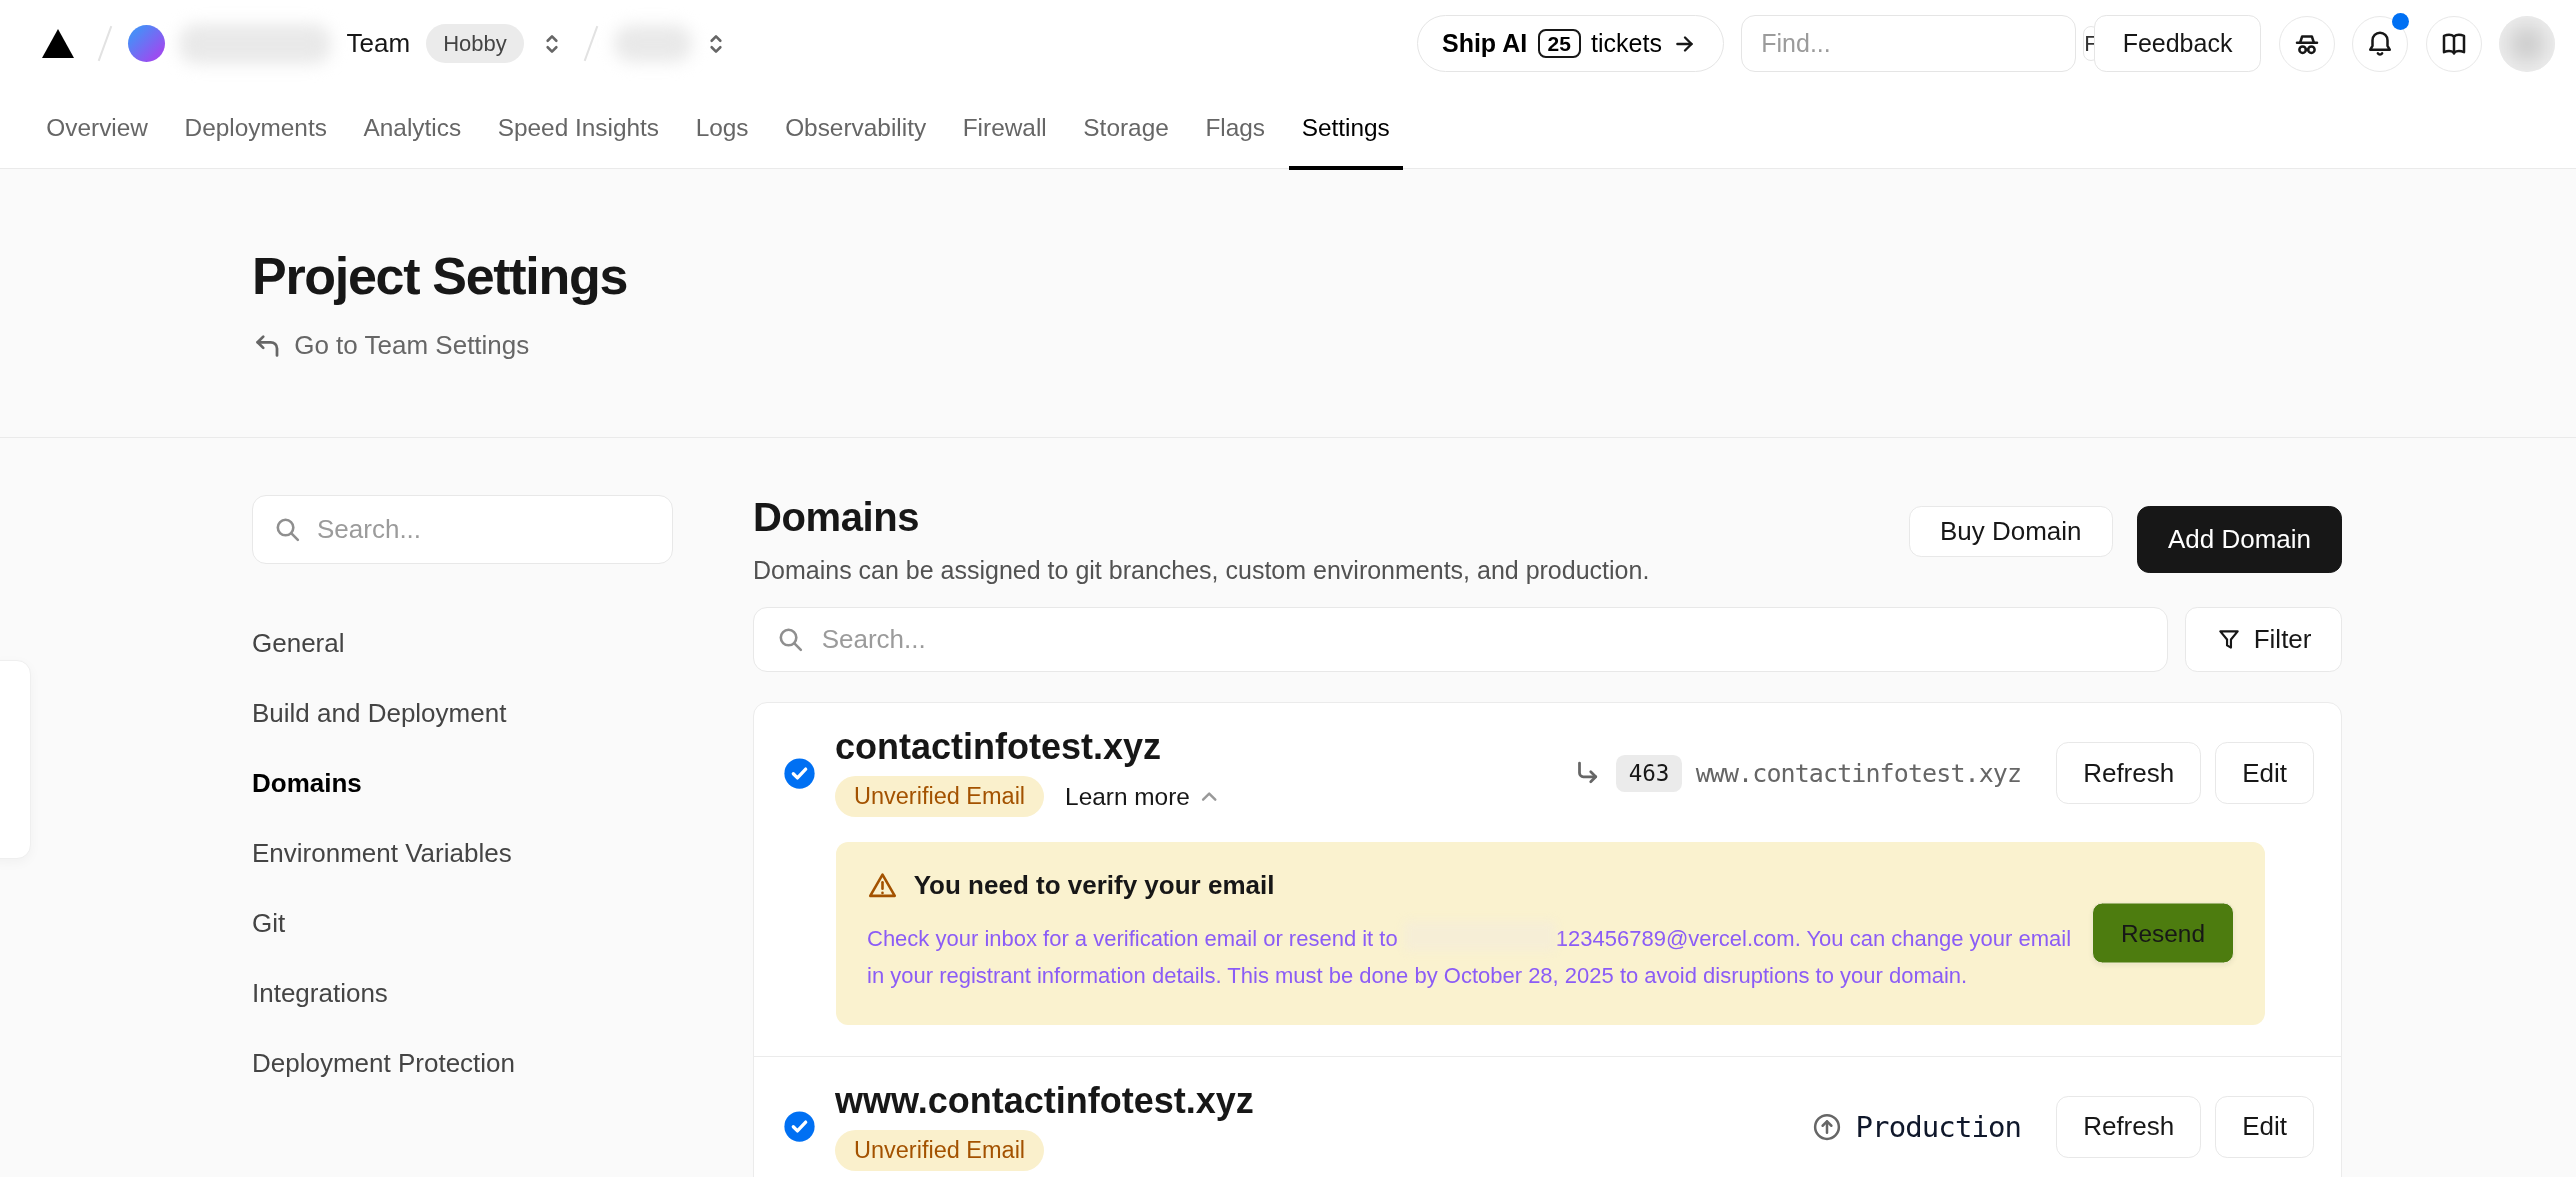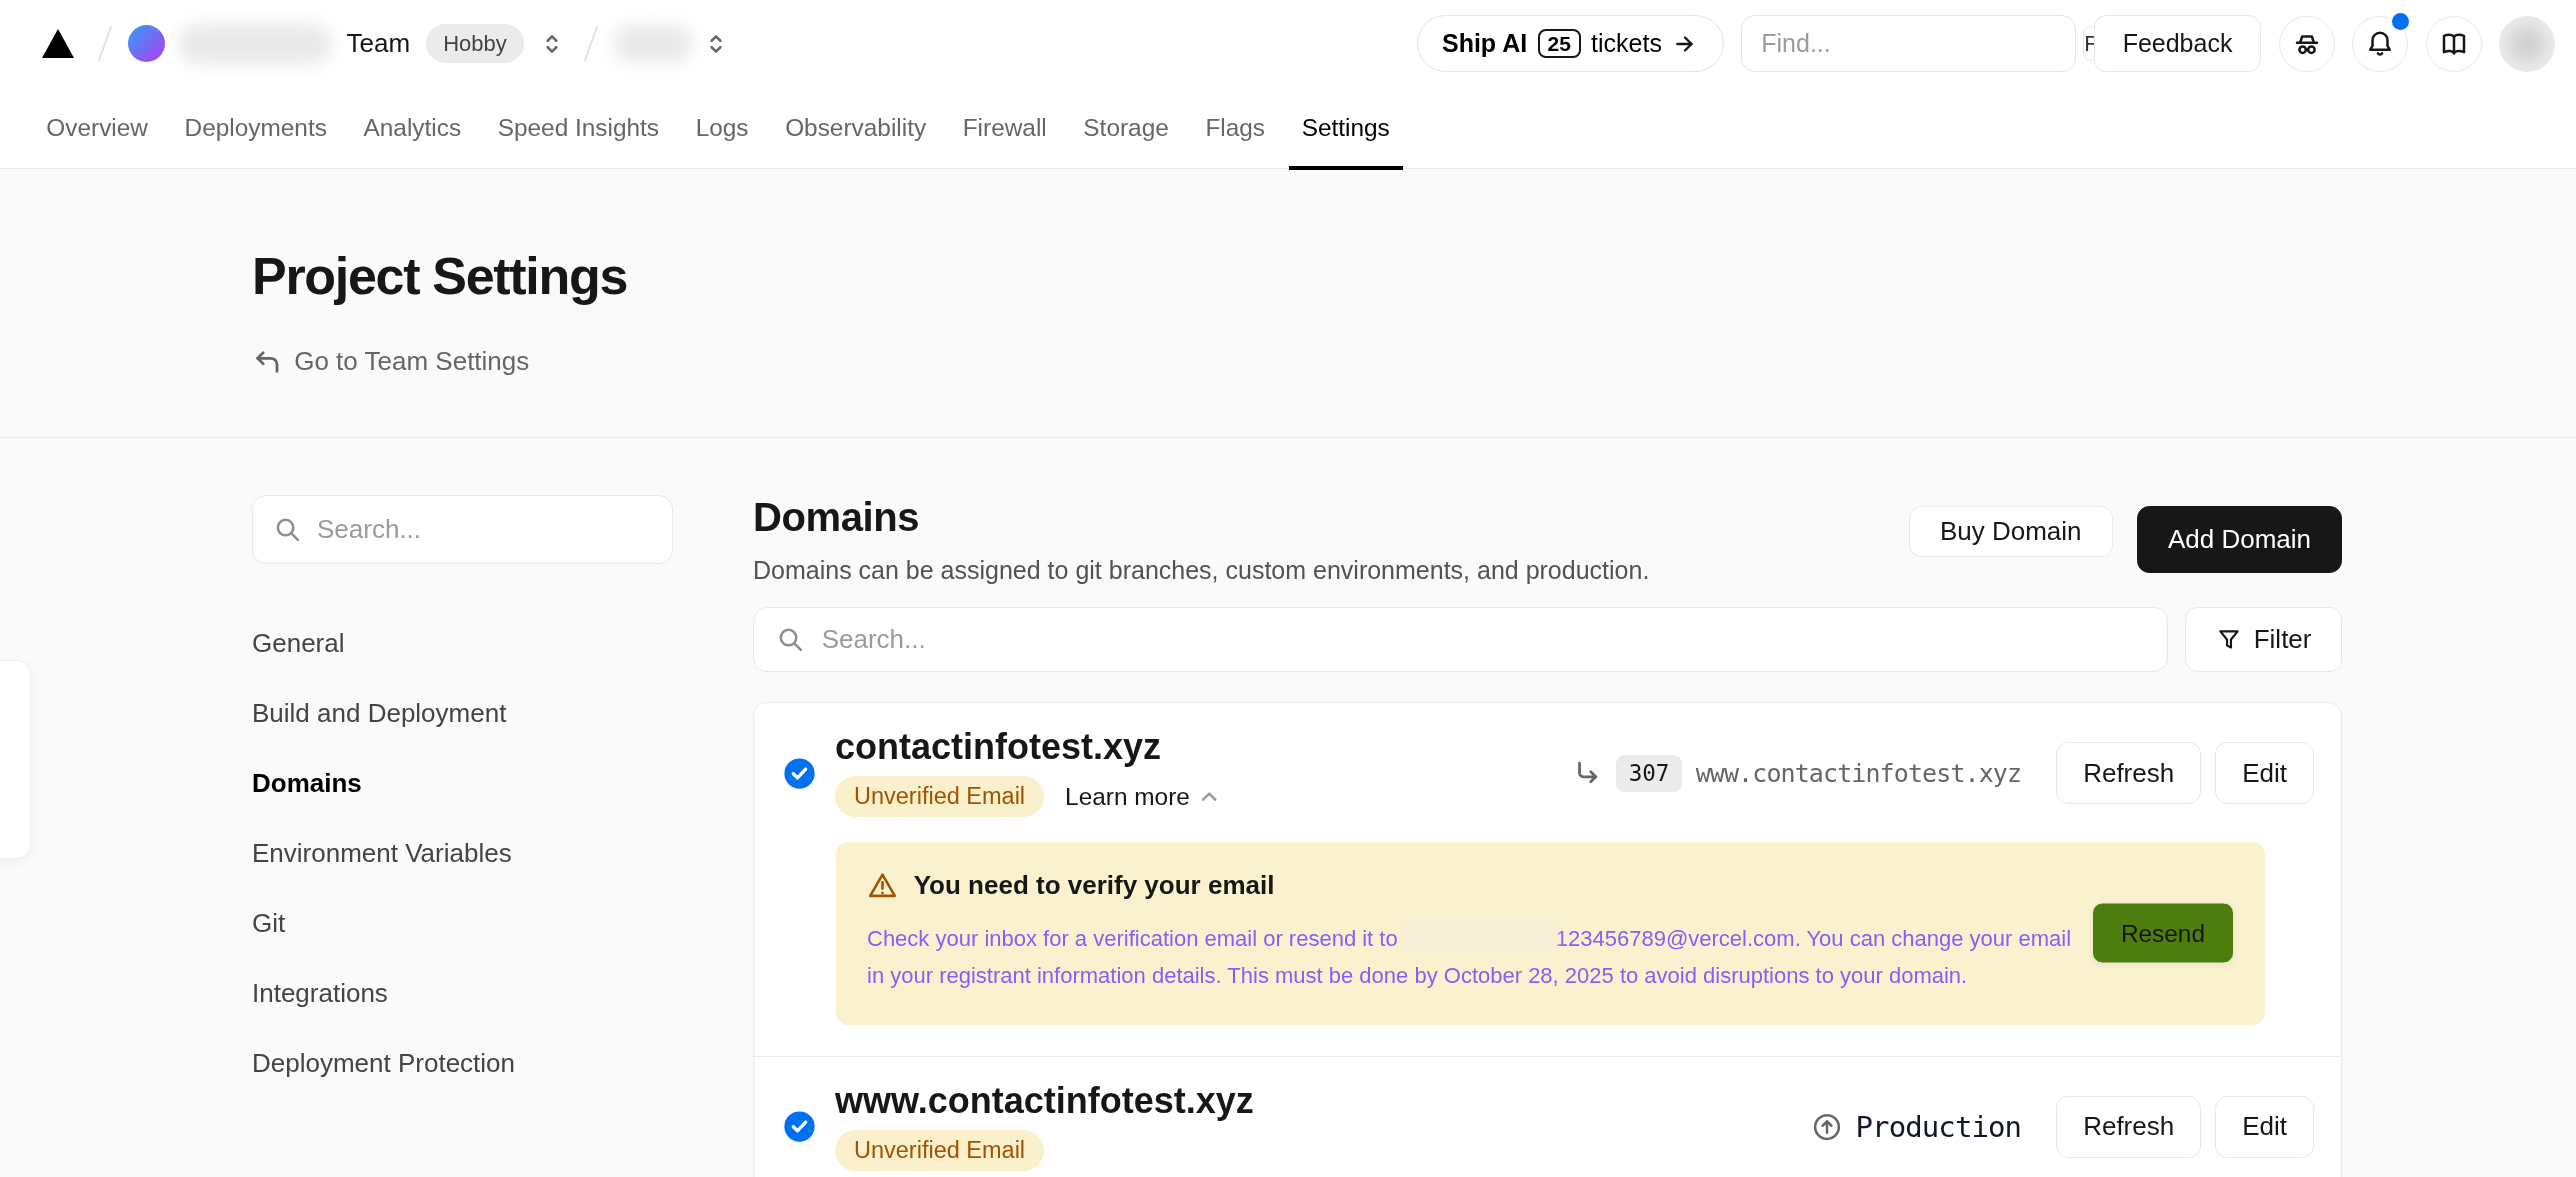--- a/index.html
+++ b/index.html
@@ -40,21 +40,21 @@
 
   
   .tabs { height:82px; background:#fff; border-bottom:1.7px solid #eaeaea; display:flex; align-items:stretch; padding-left:28px; }
   .tab { display:flex; align-items:center; padding:0 18.3px; font-size:24.4px; color:#666; cursor:pointer; position:relative; }
   .tab.active { color:#000; font-weight:500; }
   .tab.active::after { content:""; position:absolute; left:5.2px; right:5.2px; bottom:-1.7px; height:3.5px; background:#000; }
 
   
   .page-head { background:#fafafa; border-bottom:1.7px solid #eaeaea; padding:77px 0 0 252px; height:269px; }
   .page-title { font-size:52px; font-weight:600; letter-spacing:-1.3px; color:#171717; }
-  .back-link { display:flex; align-items:center; gap:12.2px; margin-top:40px; font-size:26px; color:#666; cursor:pointer; width:max-content; }
+  .back-link { display:flex; align-items:center; gap:12.2px; margin-top:24px; font-size:26px; color:#666; cursor:pointer; width:max-content; }
 
   
   .content { display:flex; padding:57px 234px 0 252px; }
 
   .sidebar { width:421px; margin-right:80px; flex-shrink:0; }
   .side-search { display:flex; align-items:center; gap:14px; height:69px; background:#fff; border:1.7px solid #e8e8e8; border-radius:14px; padding:0 19px; }
   .side-search input { border:none; outline:none; flex:1; font-size:26px; background:transparent; font-family:inherit; color:#171717; }
   .side-search input::placeholder { color:#9b9b9b; }
   .side-list { margin-top:44px; }
   .side-item { height:70px; display:flex; align-items:center; font-size:26px; color:#444; cursor:pointer; }
@@ -271,21 +271,21 @@
                 </span>
               </div>
             </div>
           </div>
           <div class="dom-right">
             <div class="route-info">
               <svg width="30" height="30" viewBox="0 0 24 24" fill="none" stroke="#666" stroke-width="2.2" stroke-linecap="round" stroke-linejoin="round">
                   <path d="M6 4v8a3 3 0 0 0 3 3h10"></path>
                   <path d="M15 11l4 4-4 4"></path>
                 </svg>
-              <span class="code-badge mono">307</span>
+              <span class="code-badge mono">463</span>
               <span class="route-target mono">www.contactinfotest.xyz</span>
             </div>
             <button class="btn btn-small">Refresh</button>
             <button class="btn btn-small">Edit</button>
           </div>
         </div>
 
         <div class="warn-box">
           <div class="warn-title-row">
             <svg width="31" height="31" viewBox="0 0 24 24" fill="none" stroke="#a35200" stroke-width="2" stroke-linecap="round" stroke-linejoin="round">

